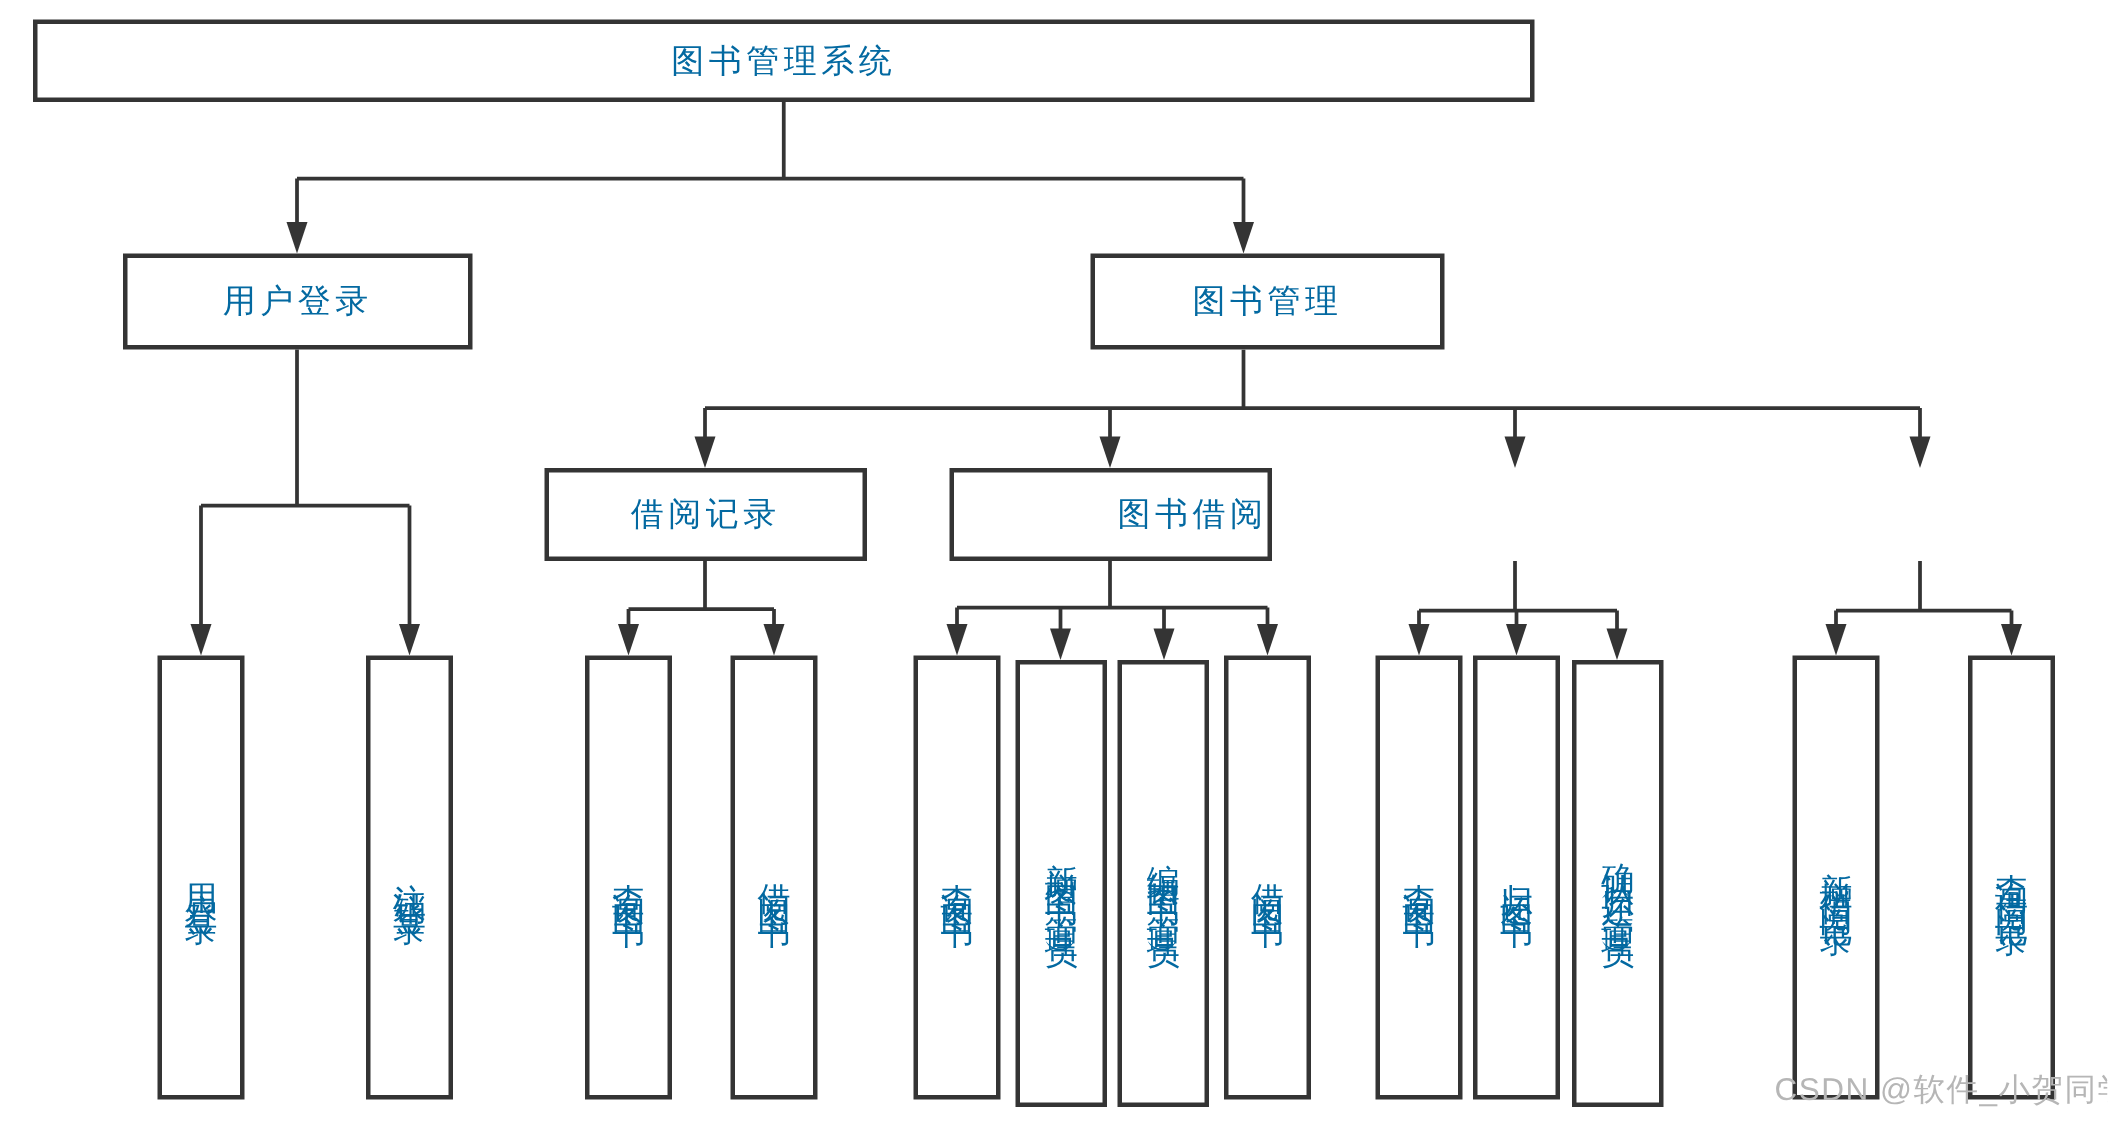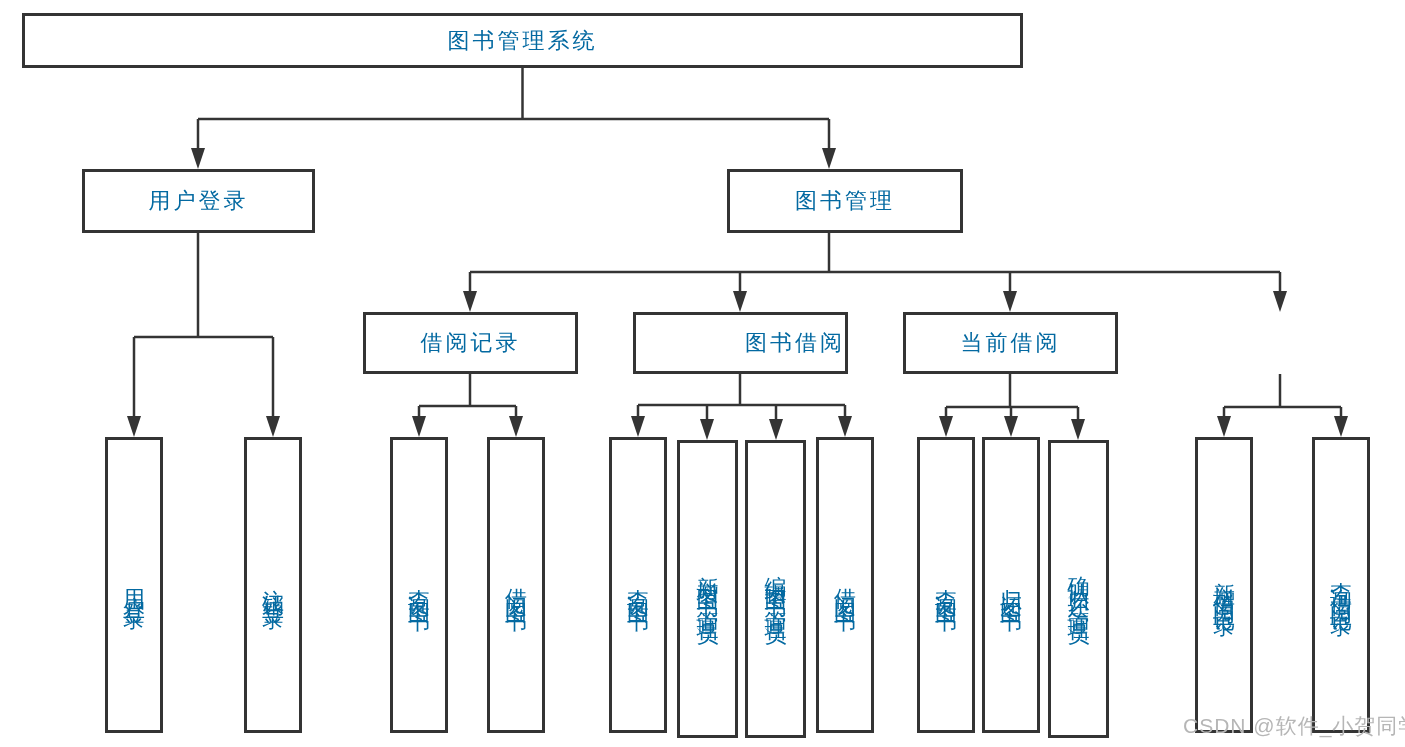--- a/index.html
+++ b/index.html
@@ -163,23 +163,20 @@
   <div class="node n-book-mgmt">
     <span class="hlabel">图书管理</span>
   </div>
 
   <div class="node n-new-book-rec">
     <span class="hlabel">借阅记录</span>
   </div>
   <div class="node n-book-borrow">
     <span class="hlabel">图书借阅</span>
   </div>
-  <div class="node n-current-borrow">
-    <span class="hlabel">当前借阅</span>
-  </div>
 
   <div class="node vnode n-leaf-user-login">
     <span class="vlabel">用户登录</span>
   </div>
   <div class="node vnode n-leaf-logout">
     <span class="vlabel">注销登录</span>
   </div>
 
   <div class="node vnode n-rec-query">
     <span class="vlabel">查询图书</span>

